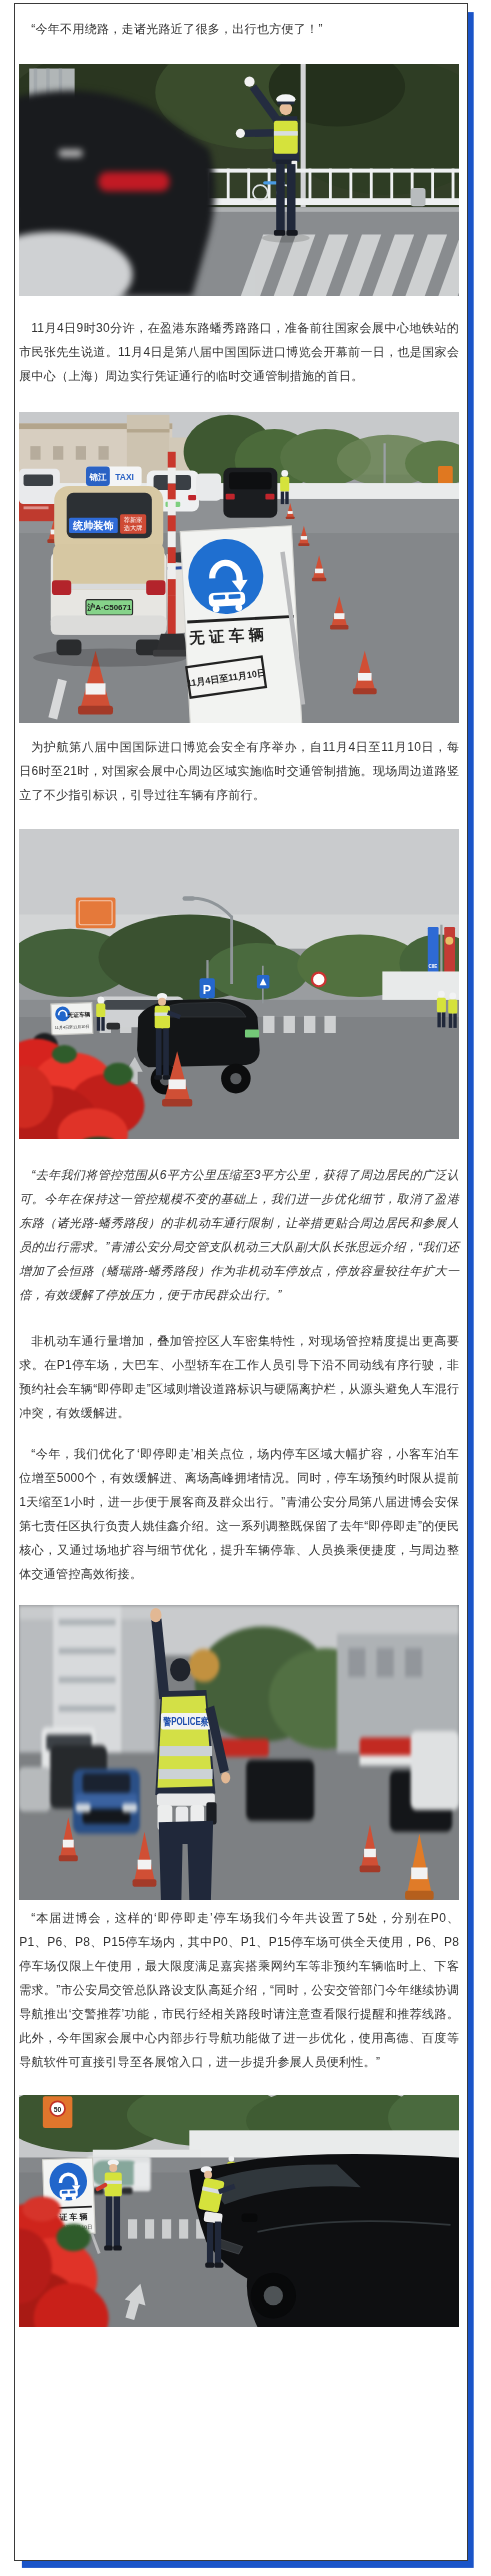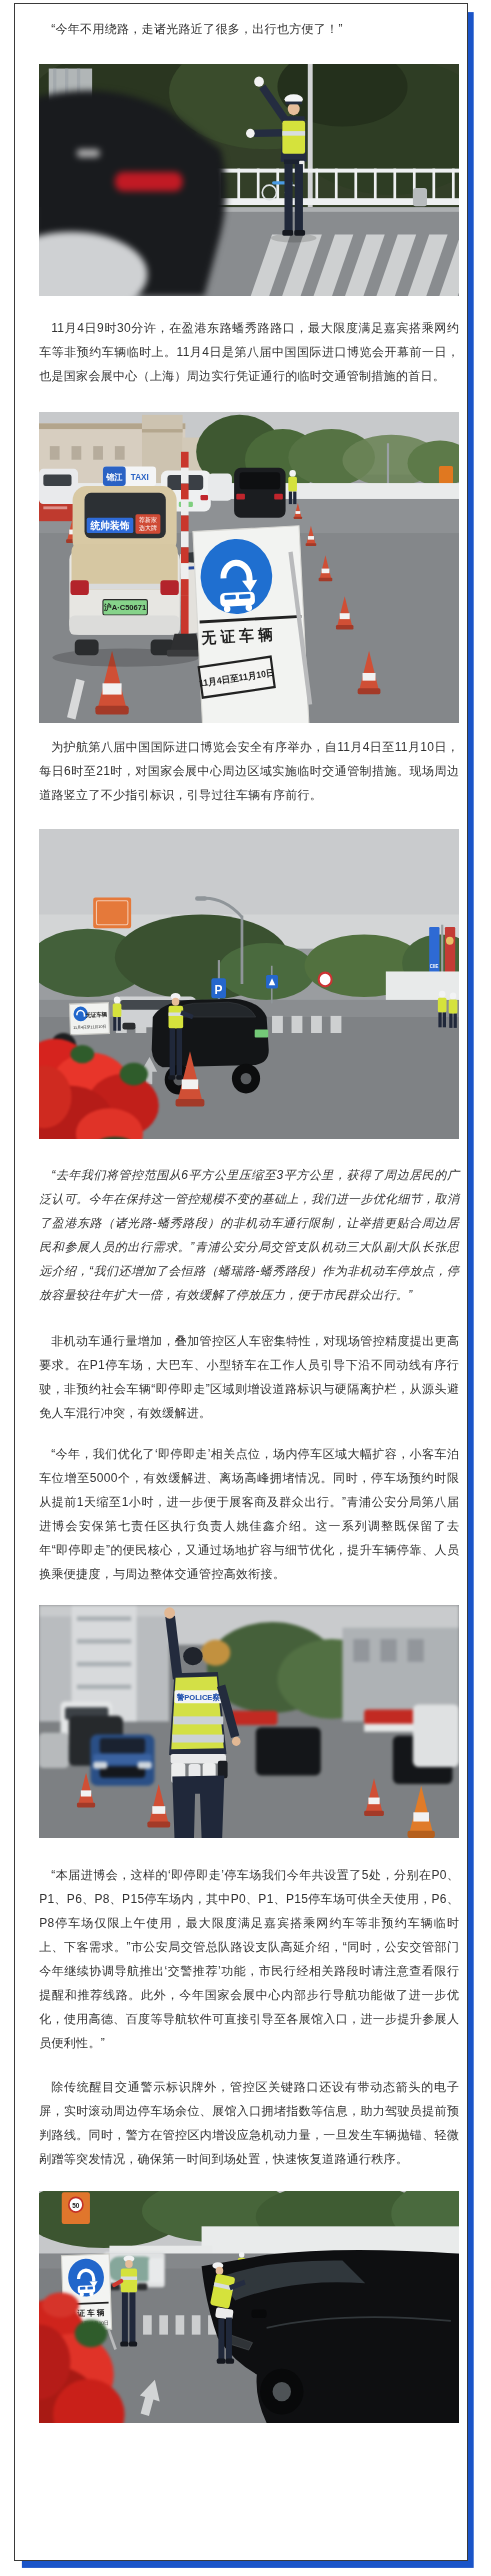--- a/index.html
+++ b/index.html
@@ -6,21 +6,21 @@
   body{
     width:491px;height:2576px;position:relative;background:#ffffff;
     font-family:"Liberation Sans","DejaVu Sans",sans-serif;
     overflow:hidden;
   }
   .card{
     position:absolute;left:14.2px;top:3.4px;width:454px;height:2558px;
     box-sizing:border-box;background:#ffffff;
     border:1.1px solid #3a3a3a;
     box-shadow:6.8px 8px 0 -1.1px #1a54c8;
-    padding:0 8px 0 24px;overflow:hidden;
+    padding:0 8px 0 4px;overflow:hidden;
   }
   .para{
     font-size:12px;line-height:24px;color:#333333;
     text-align:justify;text-indent:1em;margin:0;
     letter-spacing:0.3px;
   }
   .photo{position:relative;width:100%;overflow:hidden;background:#9a9da0;}
   .photo svg{display:block;width:100%;height:100%;}
   .blur6{filter:blur(6px);}
   .blur3{filter:blur(3px);}
@@ -100,21 +100,21 @@
       </g>
       <g class="blur6">
         <path d="M-10 60 Q120 25 235 80 L335 150 Q355 220 335 300 L305 408 L-10 408 Z" fill="#191b1e"></path>
         <rect x="140" y="190" width="125" height="34" rx="15" fill="#c11a24"></rect>
         <rect x="70" y="150" width="42" height="14" rx="6" fill="#d8d8d8" opacity="0.8"></rect>
         <ellipse cx="60" cy="370" rx="140" ry="75" fill="#cfd1d3"></ellipse>
       </g>
     </svg>
   </div>
 
-  <p class="para" style="margin-top:20.5px;">11月4日9时30分许，在盈港东路蟠秀路路口，最大限度满足嘉宾搭乘网约车等非预约车辆临时上。11月4日是第八届中国国际进口博览会开幕前一日，也是国家会展中心（上海）周边实行凭证通行的临时交通管制措施的首日。</p>
+  <p class="para" style="margin-top:20.5px;">11月4日9时30分许，在盈港东路蟠秀路路口，准备前往国家会展中心地铁站的市民张先生说道。11月4日是第八届中国国际进口博览会开幕前一日，也是国家会展中心（上海）周边实行凭证通行的临时交通管制措施的首日。</p>
 
   <div class="photo" style="margin-top:24px;height:311px;">
     <svg viewBox="0 0 775 547" preserveAspectRatio="none">
       <rect x="0" y="0" width="775" height="110" fill="#c7c9cb"></rect>
       <g>
         <rect x="0" y="20" width="270" height="112" fill="#d7cec0"></rect>
         <rect x="0" y="20" width="270" height="10" fill="#b3a58c"></rect>
         <rect x="190" y="5" width="75" height="127" fill="#cdc3b0"></rect>
         <rect x="190" y="30" width="75" height="6" fill="#b4a78e"></rect>
         <rect x="265" y="45" width="60" height="87" fill="#d2c9b8"></rect>
@@ -394,21 +394,21 @@
       </g>
     </svg>
   </div>
 
   <p class="para" style="margin-top:24.5px;font-style:italic;">“去年我们将管控范围从6平方公里压缩至3平方公里，获得了周边居民的广泛认可。今年在保持这一管控规模不变的基础上，我们进一步优化细节，取消了盈港东路（诸光路-蟠秀路段）的非机动车通行限制，让举措更贴合周边居民和参展人员的出行需求。”青浦公安分局交管支队机动三大队副大队长张思远介绍，“我们还增加了会恒路（蟠瑞路-蟠秀路段）作为非机动车停放点，停放容量较往年扩大一倍，有效缓解了停放压力，便于市民群众出行。”</p>
 
   <p class="para" style="margin-top:22px;">非机动车通行量增加，叠加管控区人车密集特性，对现场管控精度提出更高要求。在P1停车场，大巴车、小型轿车在工作人员引导下沿不同动线有序行驶，非预约社会车辆“即停即走”区域则增设道路标识与硬隔离护栏，从源头避免人车混行冲突，有效缓解进。</p>
 
   <p class="para" style="margin-top:16.5px;">“今年，我们优化了‘即停即走’相关点位，场内停车区域大幅扩容，小客车泊车位增至5000个，有效缓解进、离场高峰拥堵情况。同时，停车场预约时限从提前1天缩至1小时，进一步便于展客商及群众出行。”青浦公安分局第八届进博会安保第七责任区执行负责人姚佳鑫介绍。这一系列调整既保留了去年“即停即走”的便民核心，又通过场地扩容与细节优化，提升车辆停靠、人员换乘便捷度，与周边整体交通管控高效衔接。</p>
 
-  <div class="photo" style="margin-top:19.4px;height:233px;">
+  <div class="photo" style="margin-top:19.4px;height:295px;">
     <svg viewBox="0 0 775 410" preserveAspectRatio="none">
       <rect x="0" y="0" width="775" height="410" fill="#7d8083"></rect>
       <g class="blur3">
         <rect x="0" y="0" width="775" height="70" fill="#c9cbcd"></rect>
         <rect x="0" y="20" width="240" height="185" fill="#b9bcbf"></rect>
         <rect x="60" y="0" width="120" height="205" fill="#d8dadc"></rect>
         <rect x="70" y="20" width="100" height="8" fill="#aab0b4"></rect>
           <rect x="70" y="60" width="100" height="8" fill="#aab0b4"></rect>
         <rect x="70" y="100" width="100" height="8" fill="#aab0b4"></rect>
           <rect x="70" y="140" width="100" height="8" fill="#aab0b4"></rect>
@@ -473,23 +473,22 @@
         <rect x="243" y="262" width="102" height="17" rx="4" fill="#e8e9ea"></rect>
         <rect x="244" y="278" width="26" height="35" rx="5" fill="#eceded"></rect>
         <rect x="276" y="280" width="22" height="31" rx="5" fill="#e8e9eb"></rect>
         <rect x="302" y="278" width="24" height="35" rx="5" fill="#eceded"></rect>
         <rect x="330" y="274" width="18" height="31" rx="4" fill="#1a1d22"></rect>
         <path d="M246 302 L342 300 L338 410 L300 410 L297 332 L288 332 L286 410 L250 410 Z" fill="#20283a"></path>
       </g>
     </svg>
   </div>
 
-  <p class="para" style="margin-top:25px;">“本届进博会，这样的‘即停即走’停车场我们今年共设置了5处，分别在P0、P1、P6、P8、P15停车场内，其中P0、P1、P15停车场可供全天使用，P6、P8停车场仅限上午使用，最大限度满足嘉宾搭乘网约车等非预约车辆临时上、下客需求。”市公安局交管总队路设支队高延介绍，“同时，公安交管部门今年继续协调导航推出‘交警推荐’功能，市民行经相关路段时请注意查看限行提醒和推荐线路。此外，今年国家会展中心内部步行导航功能做了进一步优化，使用高德、百度等导航软件可直接引导至各展馆入口，进一步提升参展人员便利性。”</p>
-
-  <p class="para" style="margin-top:19.4px;">除传统醒目交通警示标识牌外，管控区关键路口还设有带动态箭头的电子屏，实时滚动周边停车场余位、展馆入口拥堵指数等信息，助力驾驶员提前预判路线。同时，警方在管控区内增设应急机动力量，一旦发生车辆抛锚、轻微剐蹭等突发情况，确保第一时间到场处置，快速恢复道路通行秩序。</p>
+  <p class="para" style="margin-top:6px;">“本届进博会，这样的‘即停即走’停车场我们今年共设置了5处，分别在P0、P1、P6、P8、P15停车场内，其中P0、P1、P15停车场可供全天使用，P6、P8停车场仅限上午使用，最大限度满足嘉宾搭乘网约车等非预约车辆临时上、下客需求。”市公安局交管总队路设支队高延介绍，“同时，公安交管部门今年继续协调导航推出‘交警推荐’功能，市民行经相关路段时请注意查看限行提醒和推荐线路。此外，今年国家会展中心内部步行导航功能做了进一步优化，使用高德、百度等导航软件可直接引导至各展馆入口，进一步提升参展人员便利性。”</p>
+
 
   <div class="photo" style="margin-top:20.5px;height:232px;">
     <svg viewBox="0 0 775 407" preserveAspectRatio="none">
       <rect x="0" y="0" width="775" height="120" fill="#c6c8ca"></rect>
       <g>
         <ellipse cx="120" cy="40" rx="150" ry="60" fill="#3c5530"></ellipse>
         <ellipse cx="330" cy="35" rx="140" ry="55" fill="#47653a"></ellipse>
         <ellipse cx="560" cy="45" rx="160" ry="60" fill="#3f5c33"></ellipse>
         <ellipse cx="740" cy="40" rx="90" ry="55" fill="#4a6a3e"></ellipse>
       </g>

